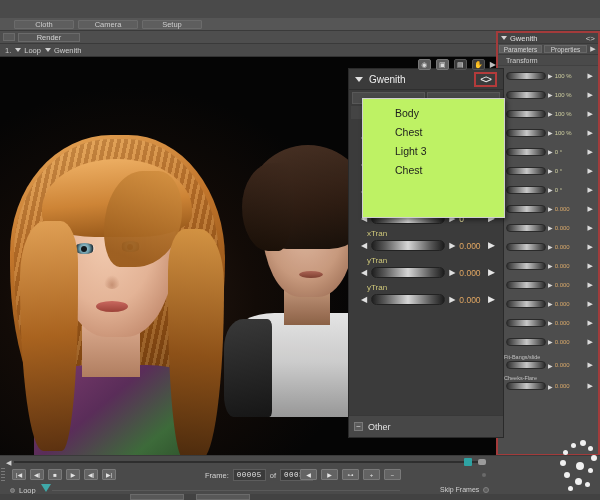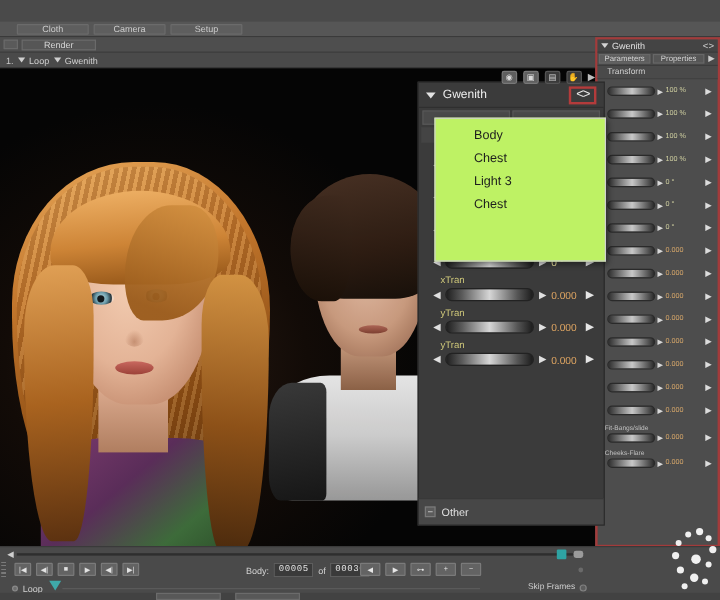--- a/index.html
+++ b/index.html
@@ -594,21 +594,21 @@
     <div class="transport">
       <div class="tbtn">|◀</div>
       <div class="tbtn">◀|</div>
       <div class="tbtn">■</div>
       <div class="tbtn">▶</div>
       <div class="tbtn">◀|</div>
       <div class="tbtn">▶|</div>
     </div>
 
     <div class="frameblk">
-      <span>Body:</span>
+      <span>Frame:</span>
       <span class="fnum">00005</span>
       <span>of</span>
       <span class="fnum">00030</span>
     </div>
 
     <div class="loopblk">
       <span class="dot"></span>
       <span class="llbl">Loop</span>
     </div>
     <div class="loop-arrow"></div>

